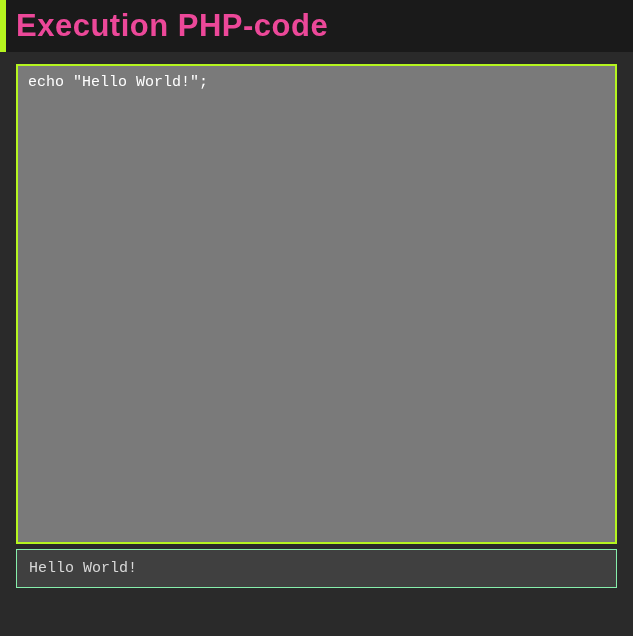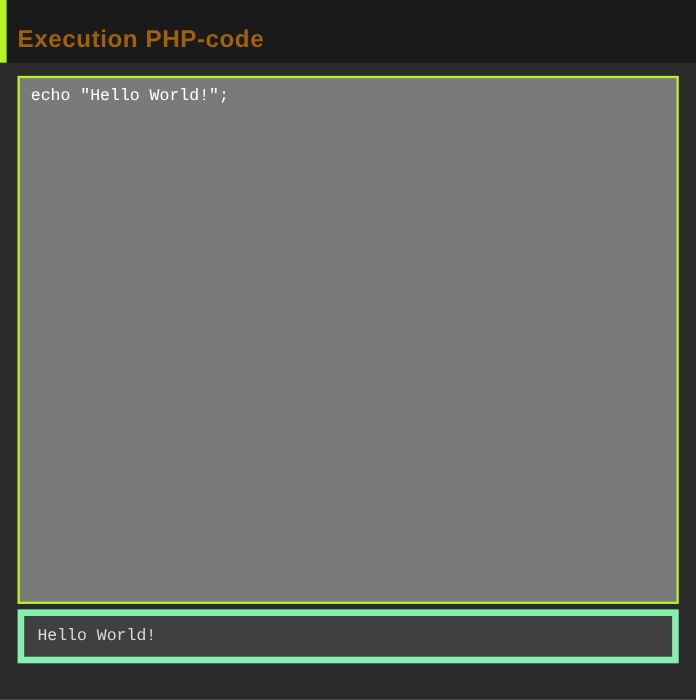--- a/index.html
+++ b/index.html
@@ -14,27 +14,26 @@
       font-family: 'Courier New', monospace;
       overflow: hidden;
     }
     .header {
       background: #1a1a1a;
       padding: 8px 0;
       border-left: 6px solid #b5f51f;
       margin-bottom: 12px;
     }
     .header-title {
-      color: #a16207;
+      color: #ec4899;
       font-family: Arial, sans-serif;
-      font-size: 22px;
+      font-size: 31px;
       font-weight: bold;
       padding-left: 10px;
       letter-spacing: 0.5px;
-      margin-top: 15px;
     }
     .content {
       padding: 0 16px;
     }
     .code-area {
       width: 100%;
       height: 480px;
       background: #7a7a7a;
       border: 2px solid #b5f51f;
       color: #ffffff;
@@ -46,21 +45,21 @@
     }
     .hint {
       color: #b5f51f;
       font-family: Arial, sans-serif;
       font-size: 15px;
       font-weight: bold;
       padding: 4px 2px 8px 2px;
     }
     .output {
       background: #404040;
-      border: 6px solid #86efac;
+      border: 1px solid #86efac;
       color: #d8d8d8;
       font-family: 'Courier New', monospace;
       font-size: 15px;
       padding: 10px 12px;
       min-height: 36px;
     }
   </style>
 </head>
 <body>
 

